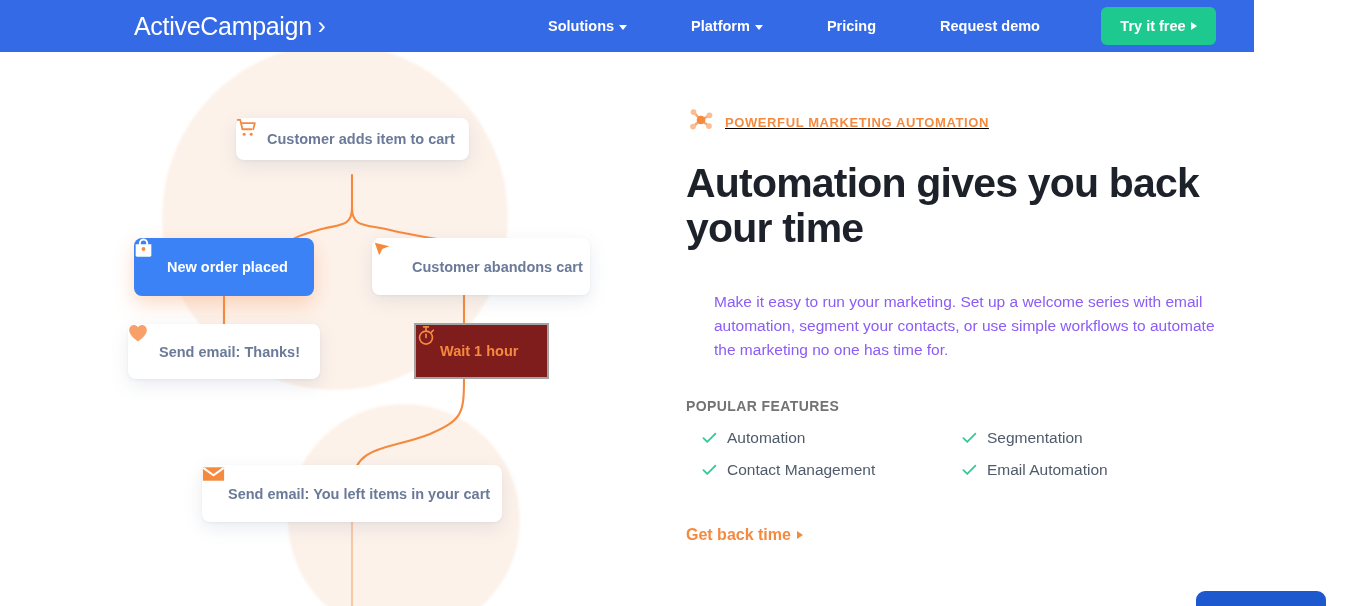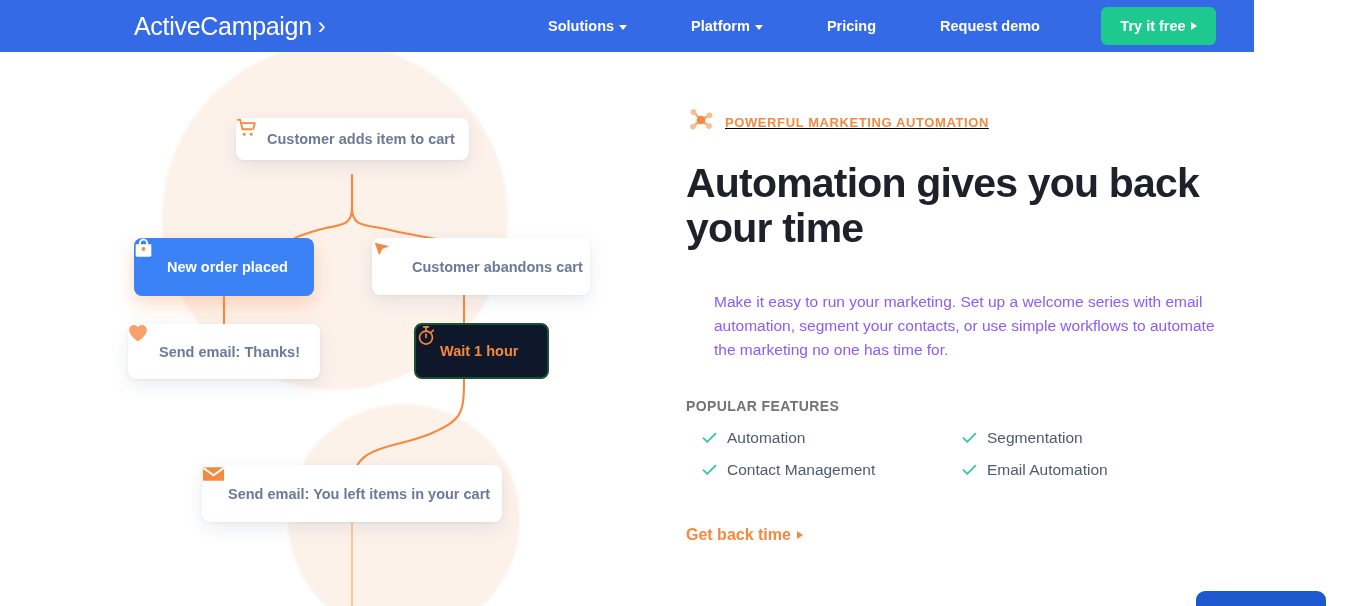--- a/index.html
+++ b/index.html
@@ -130,25 +130,25 @@
   .node .ico {
     display: flex; align-items: center; justify-content: center;
     flex: 0 0 auto;
   }
   .node.primary {
     background: #3b82f6;
     color: #ffffff;
     box-shadow: 0 8px 20px rgba(247,139,79,0.32);
   }
   .node.outlined {
-    background: #0f172a;
-    border: 2px solid #14532d;
+    background: #7f1d1d;
+    border: 2px solid #a3a3a3;
     color: #F58A3F;
     box-shadow: none;
-    border-radius: 8px;
+    border-radius: 0;
   }
 
   
   #node-add-cart     { left: 236px; top: 66px;  width: 233px; height: 42px; padding-left: 17px; gap: 14px; }
   #node-new-order    { left: 134px; top: 186px; width: 180px; height: 58px; padding-left: 19px; gap: 14px; }
   #node-abandon      { left: 372px; top: 186px; width: 218px; height: 57px; padding-left: 28px; gap: 12px; }
   #node-thanks       { left: 128px; top: 272px; width: 192px; height: 55px; padding-left: 17px; gap: 14px; }
   #node-wait         { left: 414px; top: 271px; width: 135px; height: 56px; padding-left: 13px; gap: 11px; }
   #node-send-left    { left: 202px; top: 413px; width: 300px; height: 57px; padding-left: 14px; gap: 12px; }
 

